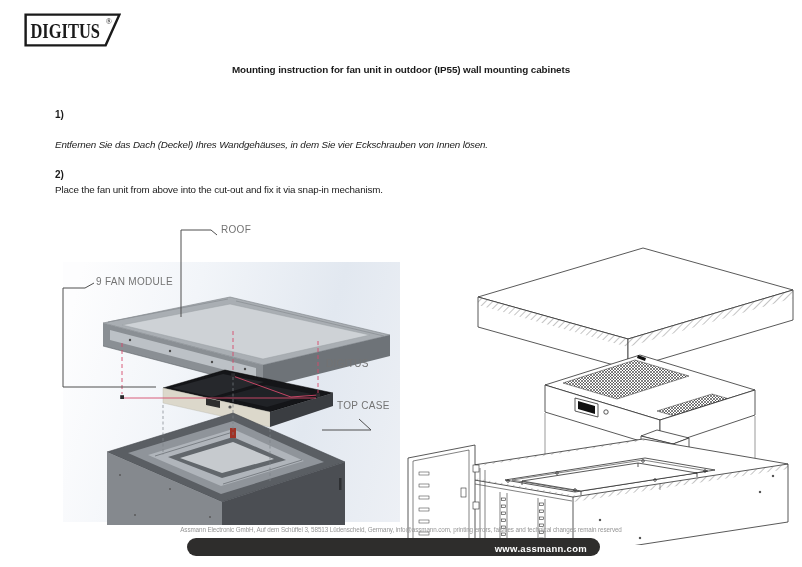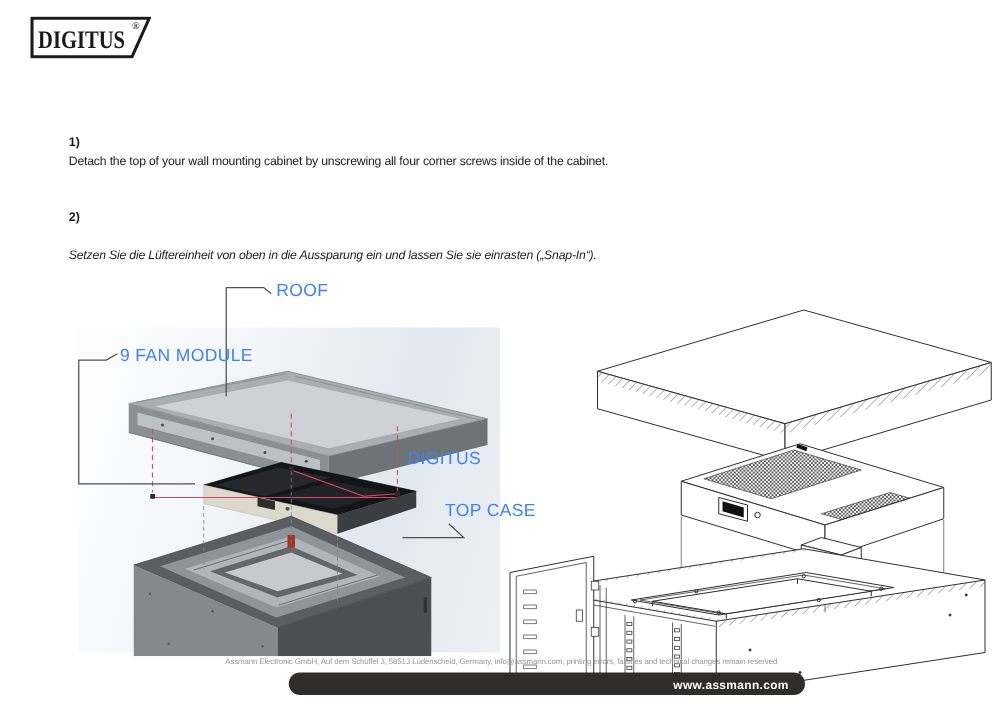--- a/index.html
+++ b/index.html
@@ -9,45 +9,46 @@
   .title{position:absolute;left:0;right:0;text-align:center;font-size:9.9px;font-weight:bold;
          letter-spacing:-0.1px;}
   .title.de{font-style:italic;}
   .stepnum{position:absolute;left:55px;font-size:10px;font-weight:bold;}
   .bodytext{position:absolute;left:55px;font-size:9.8px;letter-spacing:-0.15px;white-space:nowrap;}
   .bodytext.de{font-style:italic;}
   .render-bg{position:absolute;left:63px;top:262px;width:337px;height:260px;
              background:linear-gradient(105deg,#fdfdfe 5%,#f2f5f9 35%,#e2e8f0 70%,#edf0f5 100%);}
   .left-svg{position:absolute;left:60px;top:225px;width:345px;height:300px;}
   .right-svg{position:absolute;left:405px;top:240px;width:397px;height:305px;}
-  .dlabel{position:absolute;font-size:14px;color:#3b82f6;letter-spacing:0.3px;white-space:nowrap;}
+  .dlabel{position:absolute;font-size:10px;color:#737373;letter-spacing:0.3px;white-space:nowrap;}
   .footer-line{position:absolute;left:0;right:0;top:526px;text-align:center;font-size:6.3px;
                letter-spacing:-0.1px;color:#969696;white-space:nowrap;}
   .footer-bar{position:absolute;left:187px;top:538px;width:413px;height:18px;background:#2e2d2c;
-              border-radius:9px;text-align:right;margin-left:44px;}
+              border-radius:9px;text-align:right;}
   .footer-bar span{color:#ffffff;font-size:9.5px;font-weight:600;line-height:18px;
                    padding-right:13px;letter-spacing:0.3px;}
 </style>
 </head>
 <body>
 
 <div class="page">
 
   <svg class="logo" viewBox="0 0 120 42">
     <polygon points="2,2 118,2 101,40 2,40" fill="#ffffff" stroke="#1a1a1a" stroke-width="3"></polygon>
     <text x="8" y="31" font-family="Liberation Serif, serif" font-weight="600" font-size="25" textLength="86" lengthAdjust="spacingAndGlyphs" fill="#1a1a1a">DIGITUS</text>
     <text x="101" y="13" font-family="Liberation Serif, serif" font-size="10" fill="#1a1a1a">®</text>
   </svg>
 
+  <div class="title en" style="top:64px">Mounting instruction for fan unit in outdoor (IP55) wall mounting cabinets</div>
 
   <div class="stepnum" style="top:109px">1)</div>
-  <div class="bodytext" style="top:124px">Detach the top of your wall mounting cabinet by unscrewing all four corner screws inside of the cabinet.</div>
+  <div class="bodytext de" style="top:139px">Entfernen Sie das Dach (Deckel) Ihres Wandgehäuses, in dem Sie vier Eckschrauben von Innen lösen.</div>
 
   <div class="stepnum" style="top:169px">2)</div>
-  <div class="bodytext de" style="top:199px">Setzen Sie die Lüftereinheit von oben in die Aussparung ein und lassen Sie sie einrasten („Snap-In“).</div>
+  <div class="bodytext" style="top:184px">Place the fan unit from above into the cut-out and fix it via snap-in mechanism.</div>
 
   <div class="render-bg"></div>
 
   <svg class="left-svg" viewBox="0 0 345 300">
 
     <g>
       <polygon points="43,98 170,72 330,110 203,140" fill="#a9aeb3" stroke="#7c8186" stroke-width="0.6"></polygon>
       <polygon points="62,100 170,79 310,110 203,134" fill="#ced2d6" stroke="#9aa0a5" stroke-width="0.5"></polygon>
       <line x1="176" y1="76" x2="324" y2="111" stroke="#8b9095" stroke-width="0.8"></line>
       <line x1="48" y1="97" x2="168" y2="74" stroke="#8b9095" stroke-width="0.8"></line>
@@ -112,21 +113,21 @@
     <g stroke="#4f4f4f" stroke-width="1" fill="none">
       <polyline points="157,10 151,5 121,5 121,92"></polyline>
       <polyline points="34,58 25,63 3,63 3,162 96,162"></polyline>
       <polyline points="299,194 311,205 262,205"></polyline>
     </g>
   </svg>
 
   <div class="dlabel" style="left:221px;top:224px">ROOF</div>
   <div class="dlabel" style="left:96px;top:276px">9 FAN MODULE</div>
   <div class="dlabel" style="left:326px;top:358px">DIGITUS</div>
-  <div class="dlabel" style="left:356px;top:400px">TOP CASE</div>
+  <div class="dlabel" style="left:337px;top:400px">TOP CASE</div>
 
   <svg class="right-svg" viewBox="0 0 397 305">
     <defs>
       <pattern id="hx" width="5" height="5" patternUnits="userSpaceOnUse" patternTransform="rotate(45)">
         <line x1="0" y1="0" x2="0" y2="5" stroke="#555" stroke-width="0.7"></line>
       </pattern>
       <pattern id="grille" width="3" height="3" patternUnits="userSpaceOnUse">
         <line x1="0" y1="0" x2="3" y2="3" stroke="#1a1a1a" stroke-width="0.55"></line>
         <line x1="0" y1="3" x2="3" y2="0" stroke="#1a1a1a" stroke-width="0.55"></line>
       </pattern>

